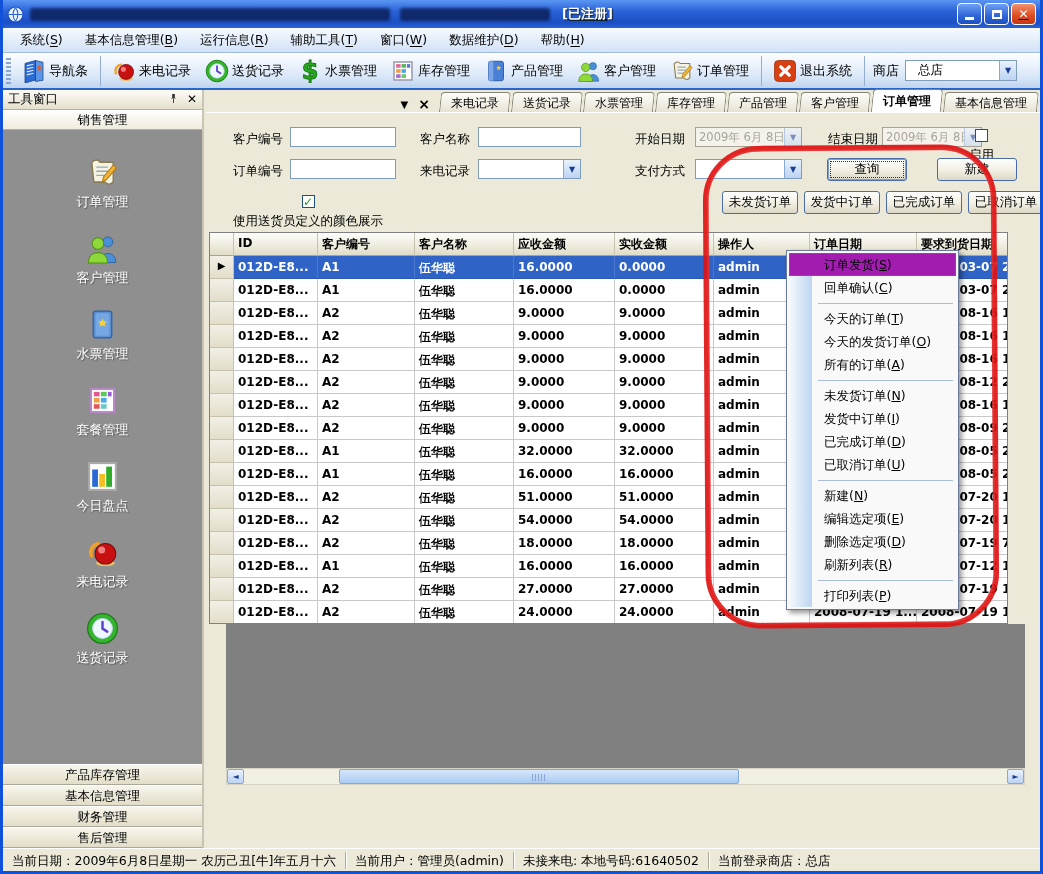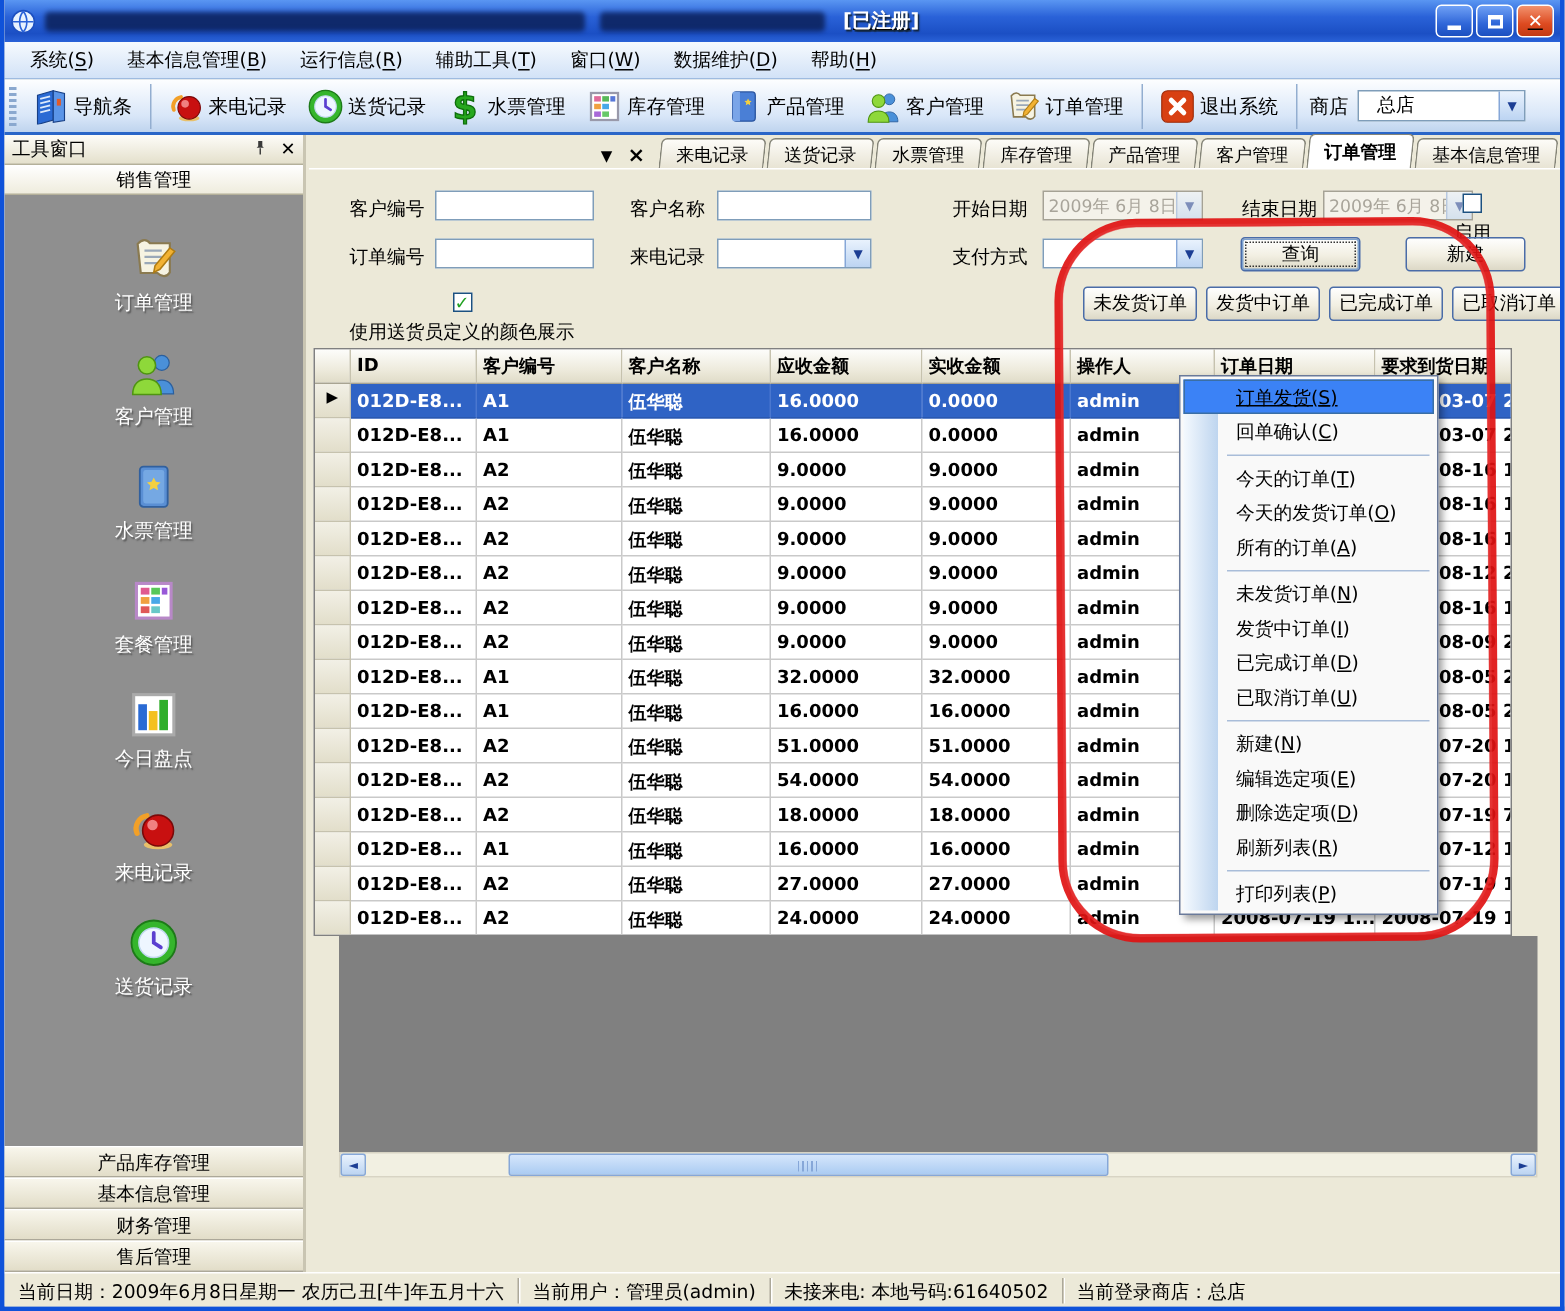--- a/index.html
+++ b/index.html
@@ -158,21 +158,21 @@
 
   
   .ctx-menu { position:absolute; left:783px; top:250px; width:173px; background:#f9f9f9;
               border:1px solid #6a7a9a; box-shadow:3px 3px 5px rgba(0,0,0,.4); padding:2px; z-index:50; }
   .ctx-strip { position:absolute; left:2px; top:2px; bottom:2px; width:23px;
                background:linear-gradient(90deg,#f4f9fe,#bed5ef); }
   .ctx-item { position:relative; z-index:1; height:23px; line-height:21px; padding-left:34px; font-size:12.5px;
               cursor:pointer; border:1px solid transparent; }
   .ctx-item.sep { margin-top:8px; }
   .ctx-item.sep::before { content:""; position:absolute; left:28px; right:2px; top:-5px; height:1px; background:#a9bdd9; }
-  .ctx-item.hl { background:#3b82f6; border:1px solid #3a6ea5;text-decoration:underline; }
+  .ctx-item.hl { background:#a21caf; border:1px solid #3a6ea5; }
 
   
   .annotation { position:absolute; left:0; top:0; width:1043px; height:874px; pointer-events:none; z-index:90; }
 </style>
 </head>
 <body>
 
 <div class="window">
 
   <div class="titlebar">

